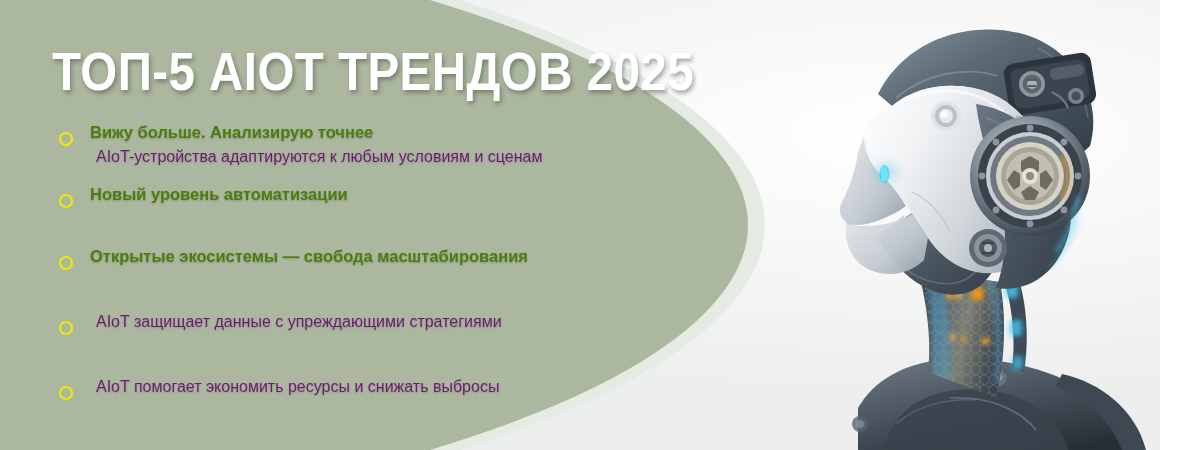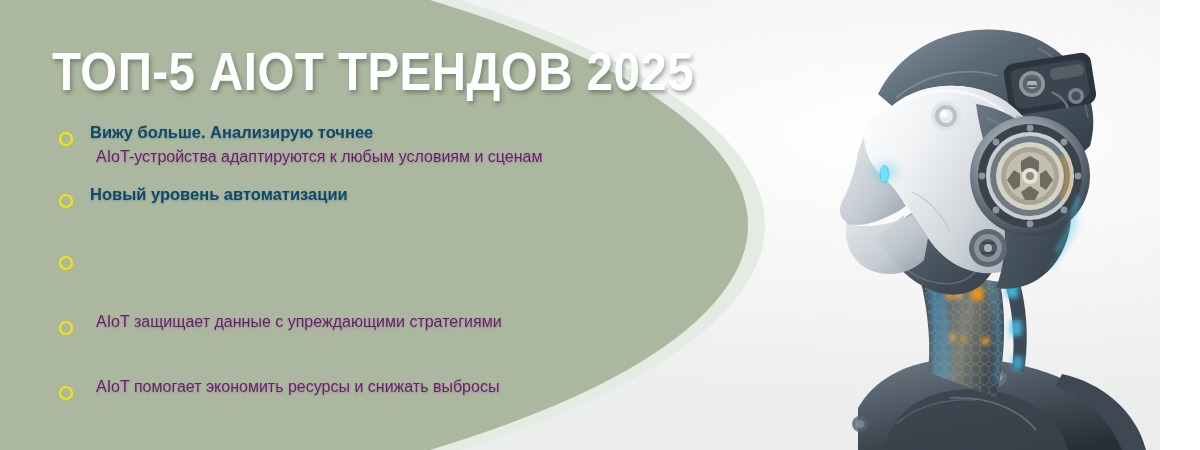--- a/index.html
+++ b/index.html
@@ -108,21 +108,21 @@
     height: 16px;
   }
   .bullet-icon svg { display: block; }
 
   .trend-title {
     display: block;
     margin: 0;
     font-size: 16.5px;
     line-height: 21px;
     font-weight: 700;
-    color: #0c4a6e;
+    color: #4d7c0f;
     white-space: nowrap;
     text-shadow: 0 1px 2px rgba(60, 70, 55, 0.28);
   }
 
   .trend-desc {
     display: block;
     margin: 3px 0 0 6px;
     font-size: 16px;
     line-height: 21px;
     font-weight: 400;
@@ -373,20 +373,21 @@
         </span>
         <span class="trend-title">Новый уровень автоматизации</span>
       </li>
 
       <li class="trend-item">
         <span class="bullet-icon">
           <svg width="16" height="16" viewBox="0 0 16 16" xmlns="http://www.w3.org/2000/svg">
             <circle cx="8" cy="8" r="6" fill="none" stroke="#f2e900" stroke-width="2.2"></circle>
           </svg>
         </span>
+        <span class="trend-title">Открытые экосистемы — свобода масштабирования</span>
       </li>
 
       <li class="trend-item">
         <span class="bullet-icon">
           <svg width="16" height="16" viewBox="0 0 16 16" xmlns="http://www.w3.org/2000/svg">
             <circle cx="8" cy="8" r="6" fill="none" stroke="#f2e900" stroke-width="2.2"></circle>
           </svg>
         </span>
         <span class="trend-desc">AIoT защищает данные с упреждающими стратегиями</span>
       </li>

